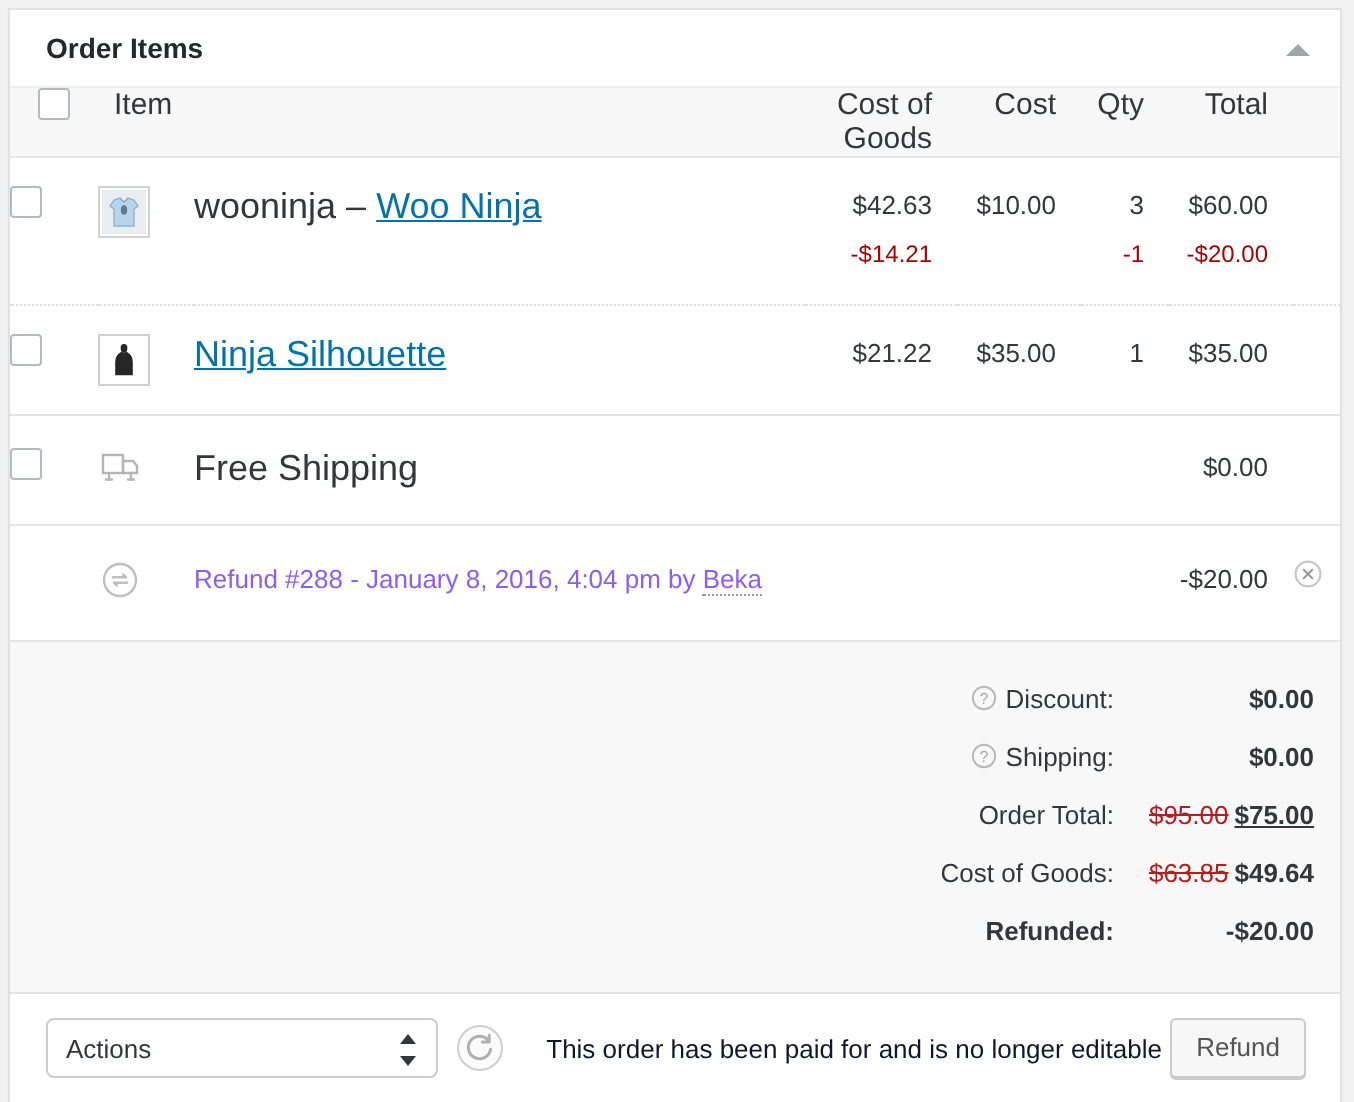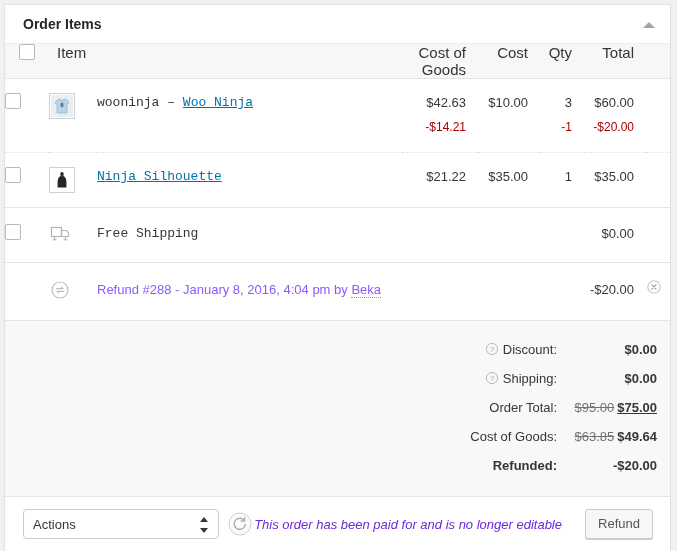--- a/index.html
+++ b/index.html
@@ -135,22 +135,21 @@
     position: relative;
     overflow: hidden;
   }
   .thumb svg { display: block; }
 
   .name-cell {
     padding-left: 8px;
     padding-right: 8px;
     line-height: 20px;
     color: #32373c;
-    font-size: 13px;
-    font-family: Liberation Mono, monospace;
+    font-size: 18px;
   }
   a.wplink {
     color: #0073aa;
     text-decoration: underline;
   }
 
   td.num {
     text-align: right;
     padding-right: 12px;
     color: #32373c;
@@ -241,21 +240,21 @@
   .help {
     display: inline-block;
     width: 14px;
     height: 14px;
     vertical-align: -2px;
     margin-right: 4px;
     cursor: help;
   }
   .strike {
     text-decoration: line-through;
-    color: #737373;
+    color: #b91c1c;
     font-weight: normal;
     margin-right: 3px;
   }
   .uline { text-decoration: underline; }
   .danger { color: #a00; }
   .tot-row-refunded td { color: #a00; font-weight: bold; }
 
   
   .toolbar {
     position: relative;
@@ -304,25 +303,24 @@
     position: absolute;
     left: 222px;
     top: 14px;
     width: 26px;
     height: 26px;
     cursor: pointer;
   }
 
   .paid-note {
     position: absolute;
-    right: 108px;
+    right: 89px;
     top: 19px;
-    font-style: italic;
     font-size: 13px;
-    color: #6d28d9;
+    color: #0f172a;
     line-height: 17px;
     white-space: nowrap;
   }
   .refund-btn {
     position: absolute;
     right: 17px;
     top: 12px;
     height: 30px;
     padding: 0 12px;
     line-height: 28px;

